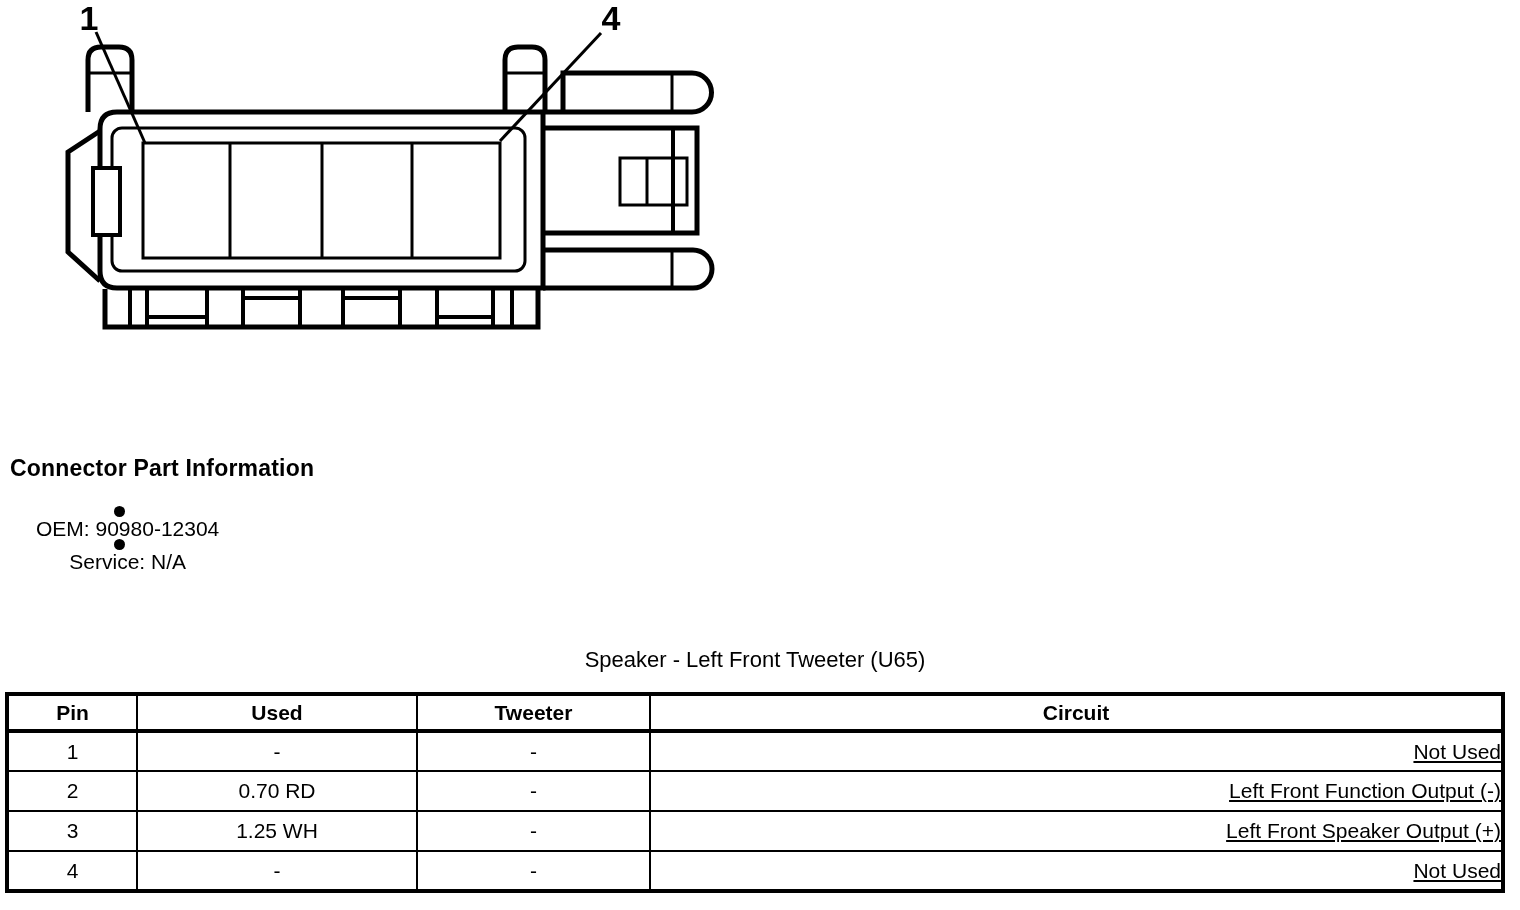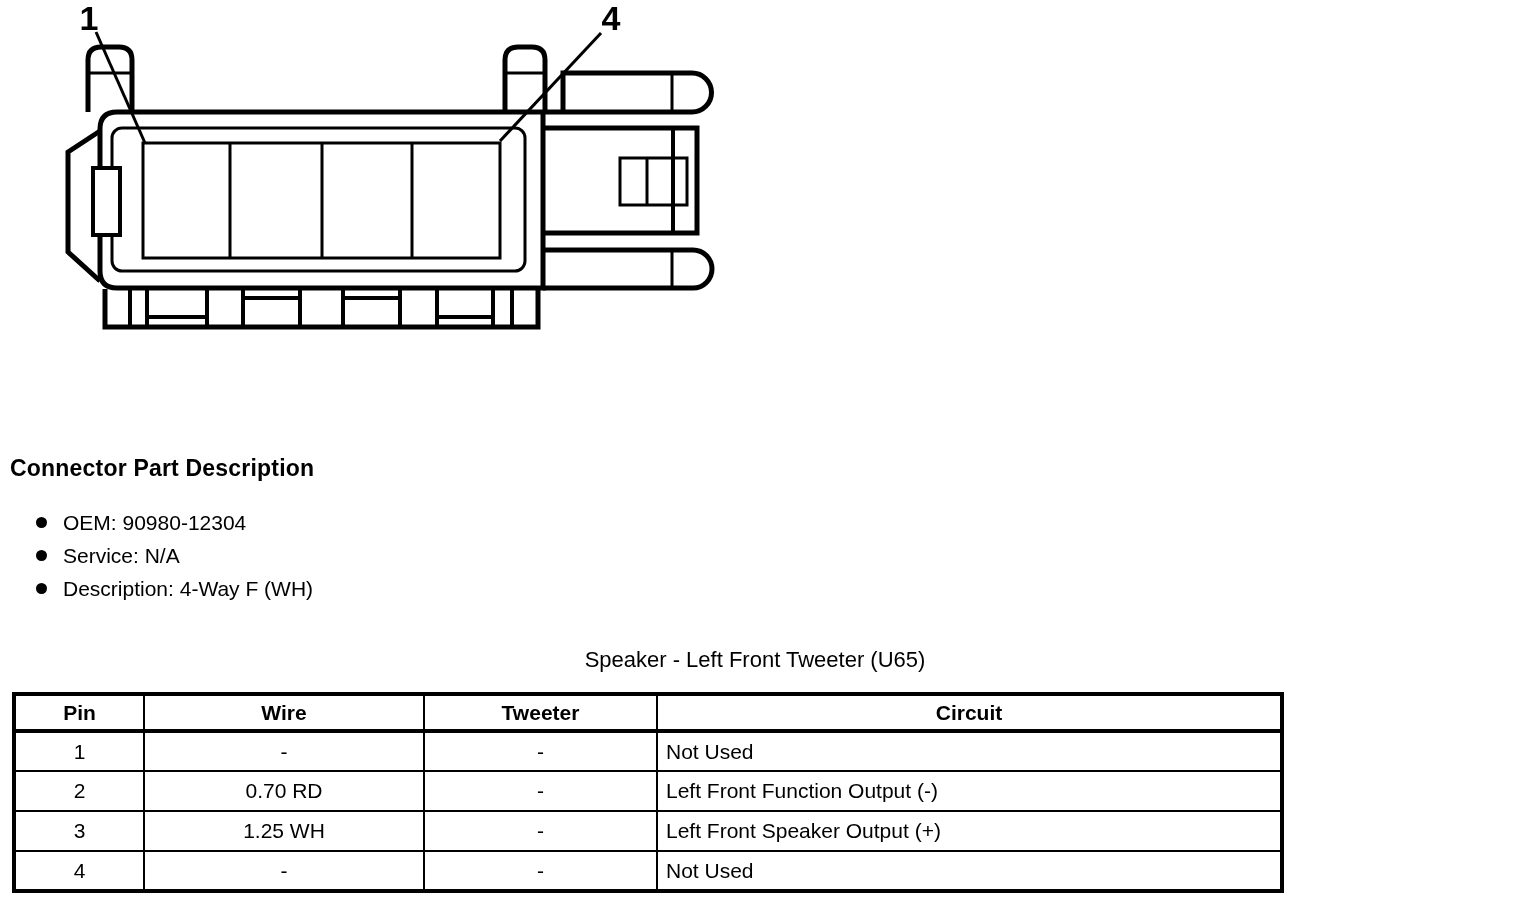--- a/index.html
+++ b/index.html
@@ -24,49 +24,49 @@
   .part-heading {
     position: absolute; left: 10px; top: 455px;
     font-size: 23px; font-weight: bold; letter-spacing: 0.2px;
   }
   .part-list {
     position: absolute; left: 36px; top: 506px;
     list-style: none;
   }
   .part-list li {
     display: flex; align-items: center;
-    height: 33px; font-size: 21px;
+    height: 33px; font-size: 21px; flex-direction: column;
   }
   .part-list .dot {
     width: 11px; height: 11px; border-radius: 50%;
     background: #000; flex: 0 0 11px; margin-right: 16px;
   }
 
   
   .table-title {
     position: absolute; left: 5px; top: 647px; width: 1500px;
     text-align: center; font-size: 22px; font-weight: normal;
   }
   table.pinout {
-    position: absolute; left: 12px; top: 692px; width: 1272px;
+    position: absolute; left: 5px; top: 692px; width: 1500px;
     border-collapse: collapse; table-layout: fixed;
     border: 4px solid #000;
     font-size: 21px;
   }
   table.pinout th {
     border-left: 2px solid #000; border-right: 2px solid #000;
     border-bottom: 4px solid #000;
     height: 37px; font-weight: bold; text-align: center;
     font-size: 21px;
   }
   table.pinout td {
     border: 2px solid #000;
     height: 40px; text-align: center; vertical-align: middle;
   }
-  table.pinout td.fn { text-align: left; padding-left: 8px; }
+  table.pinout td.fn { text-align: right; padding-left: 8px; text-decoration: underline; }
 </style>
 </head>
 <body>
 
 <div class="page">
 
   <svg class="diagram" viewBox="0 0 760 360" fill="none" stroke="#000" stroke-linecap="butt">
 
     <g>
       <path d="M543,112 L117,112 Q100,112 100,129 L100,271 Q100,288 117,288 L543,288 L543,112 Z" stroke-width="5"></path>
@@ -120,50 +120,46 @@
       <line x1="343" y1="298" x2="400" y2="298"></line>
       <line x1="437" y1="317" x2="493" y2="317"></line>
     </g>
 
     <line x1="96" y1="32" x2="145" y2="143" stroke-width="3"></line>
     <line x1="601" y1="33" x2="500" y2="141" stroke-width="3"></line>
     <text x="89" y="30" text-anchor="middle" stroke="none">1</text>
     <text x="611" y="30" text-anchor="middle" stroke="none">4</text>
   </svg>
 
-  <div class="part-heading">Connector Part Description</div>
+  <div class="part-heading">Connector Part Information</div>
 
   <ul class="part-list">
     <li>
       <span class="dot"></span>
       <span>OEM: 90980-12304</span>
     </li>
     <li>
       <span class="dot"></span>
       <span>Service: N/A</span>
-    </li>
-    <li>
-      <span class="dot"></span>
-      <span>Description: 4-Way F (WH)</span>
     </li>
   </ul>
 
   <div class="table-title">Speaker - Left Front Tweeter (U65)</div>
 
   <table class="pinout">
     <colgroup>
       <col style="width:130px">
         <col style="width:280px">
         <col style="width:233px">
         <col>
     </colgroup>
     <thead>
       <tr>
         <th>Pin</th>
-        <th>Wire</th>
+        <th>Used</th>
         <th>Tweeter</th>
         <th>Circuit</th>
       </tr>
     </thead>
     <tbody>
       <tr>
         <td>1</td>
         <td>-</td>
         <td>-</td>
         <td class="fn">Not Used</td>

